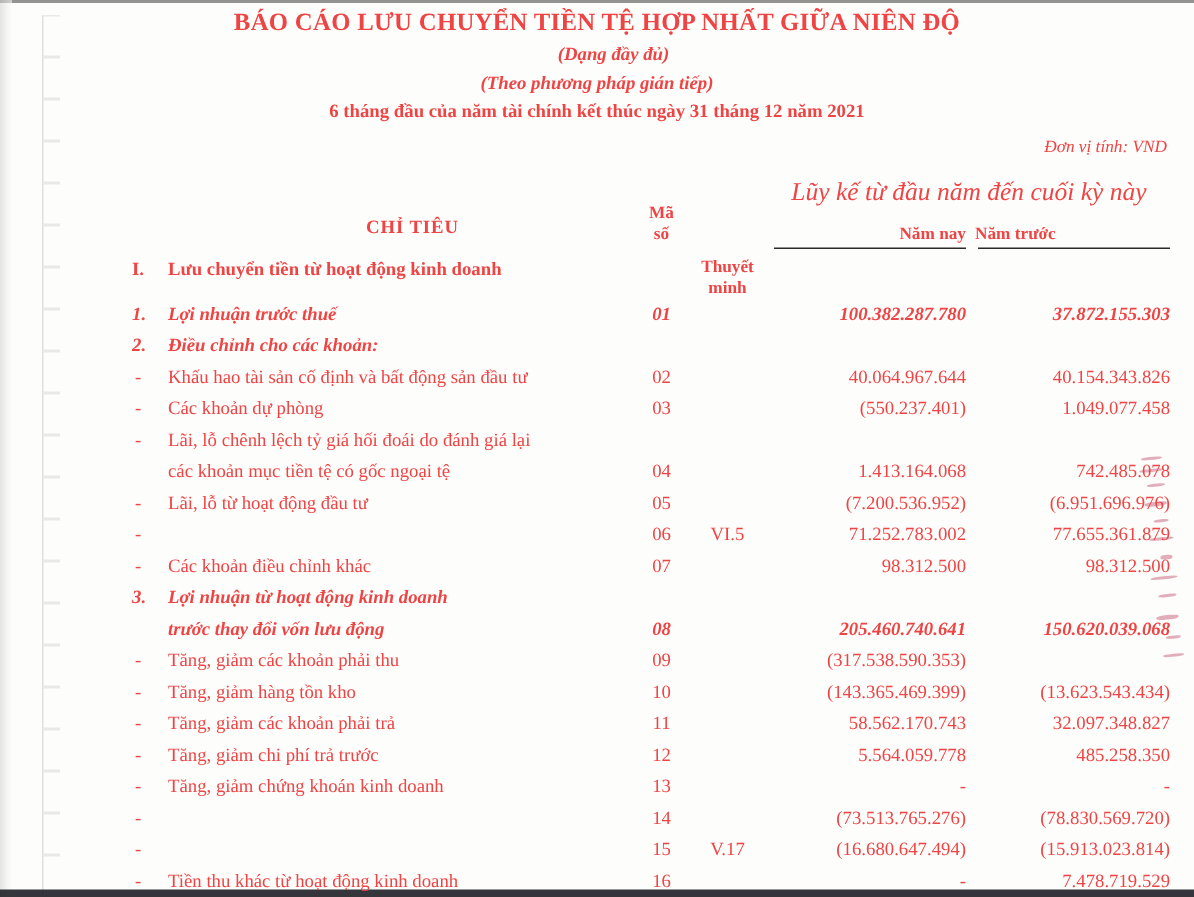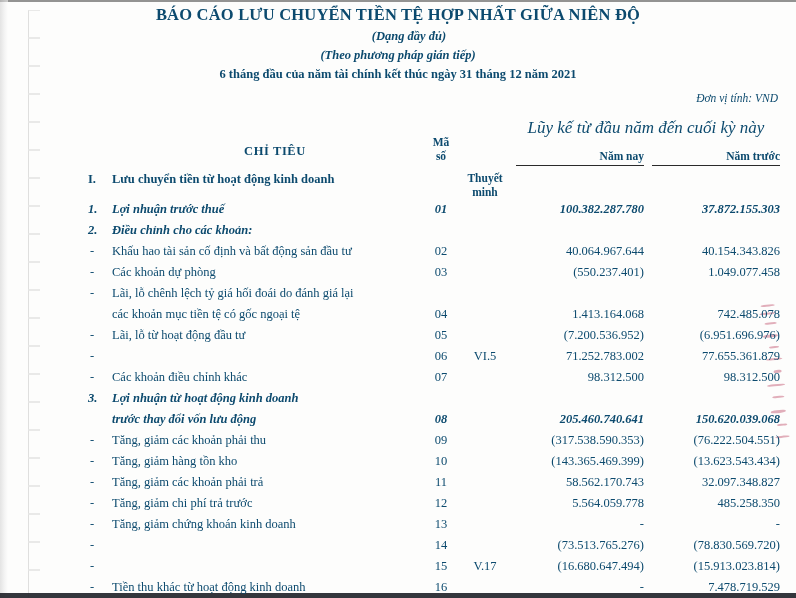--- a/index.html
+++ b/index.html
@@ -6,21 +6,21 @@
     margin: 0;
     padding: 0;
     background: #ffffff;
   }
   #page {
     position: relative;
     width: 796px;
     height: 598px;
     background: #fdfdfc;
     font-family: "Liberation Serif", "DejaVu Serif", serif;
-    color: #0c4a6e;
+    color: #ef4444;
     overflow: hidden;
   }
 
   
   .scan-edge-left {
     position: absolute;
     left: 0; top: 0;
     width: 8px; height: 598px;
     background: linear-gradient(90deg, #cfcfcf 0%, #eeeeee 60%, #fdfdfc 100%);
     opacity: .55;
@@ -149,21 +149,21 @@
   .hdr-namnay {
     position: absolute;
     top: 150px; left: 512px;
     width: 132px; text-align: right;
     font-size: 11.5px;
     font-weight: bold;
   }
   .hdr-namtruoc {
     position: absolute;
     top: 150px; left: 650px;
-    width: 130px; text-align: right;
+    width: 130px; text-align: left;
     font-size: 11.5px;
     font-weight: bold;
   }
   .rule-namnay {
     position: absolute;
     top: 165px; left: 516px;
     width: 128px; height: 1px;
     background: #2a2a2a;
   }
   .rule-namtruoc {
@@ -407,21 +407,20 @@
           <span class="v1 bi">205.460.740.641</span>
           <span class="v2 bi">150.620.039.068</span>
         </div>
         <div class="row">
           <span class="num"></span>
           <span class="dash">-</span>
           <span class="label">Tăng, giảm các khoản phải thu</span>
           <span class="code">09</span>
           <span class="note"></span>
           <span class="v1">(317.538.590.353)</span>
-          <span class="v2">(76.222.504.551)</span>
         </div>
         <div class="row">
           <span class="num"></span>
           <span class="dash">-</span>
           <span class="label">Tăng, giảm hàng tồn kho</span>
           <span class="code">10</span>
           <span class="note"></span>
           <span class="v1">(143.365.469.399)</span>
           <span class="v2">(13.623.543.434)</span>
         </div>

